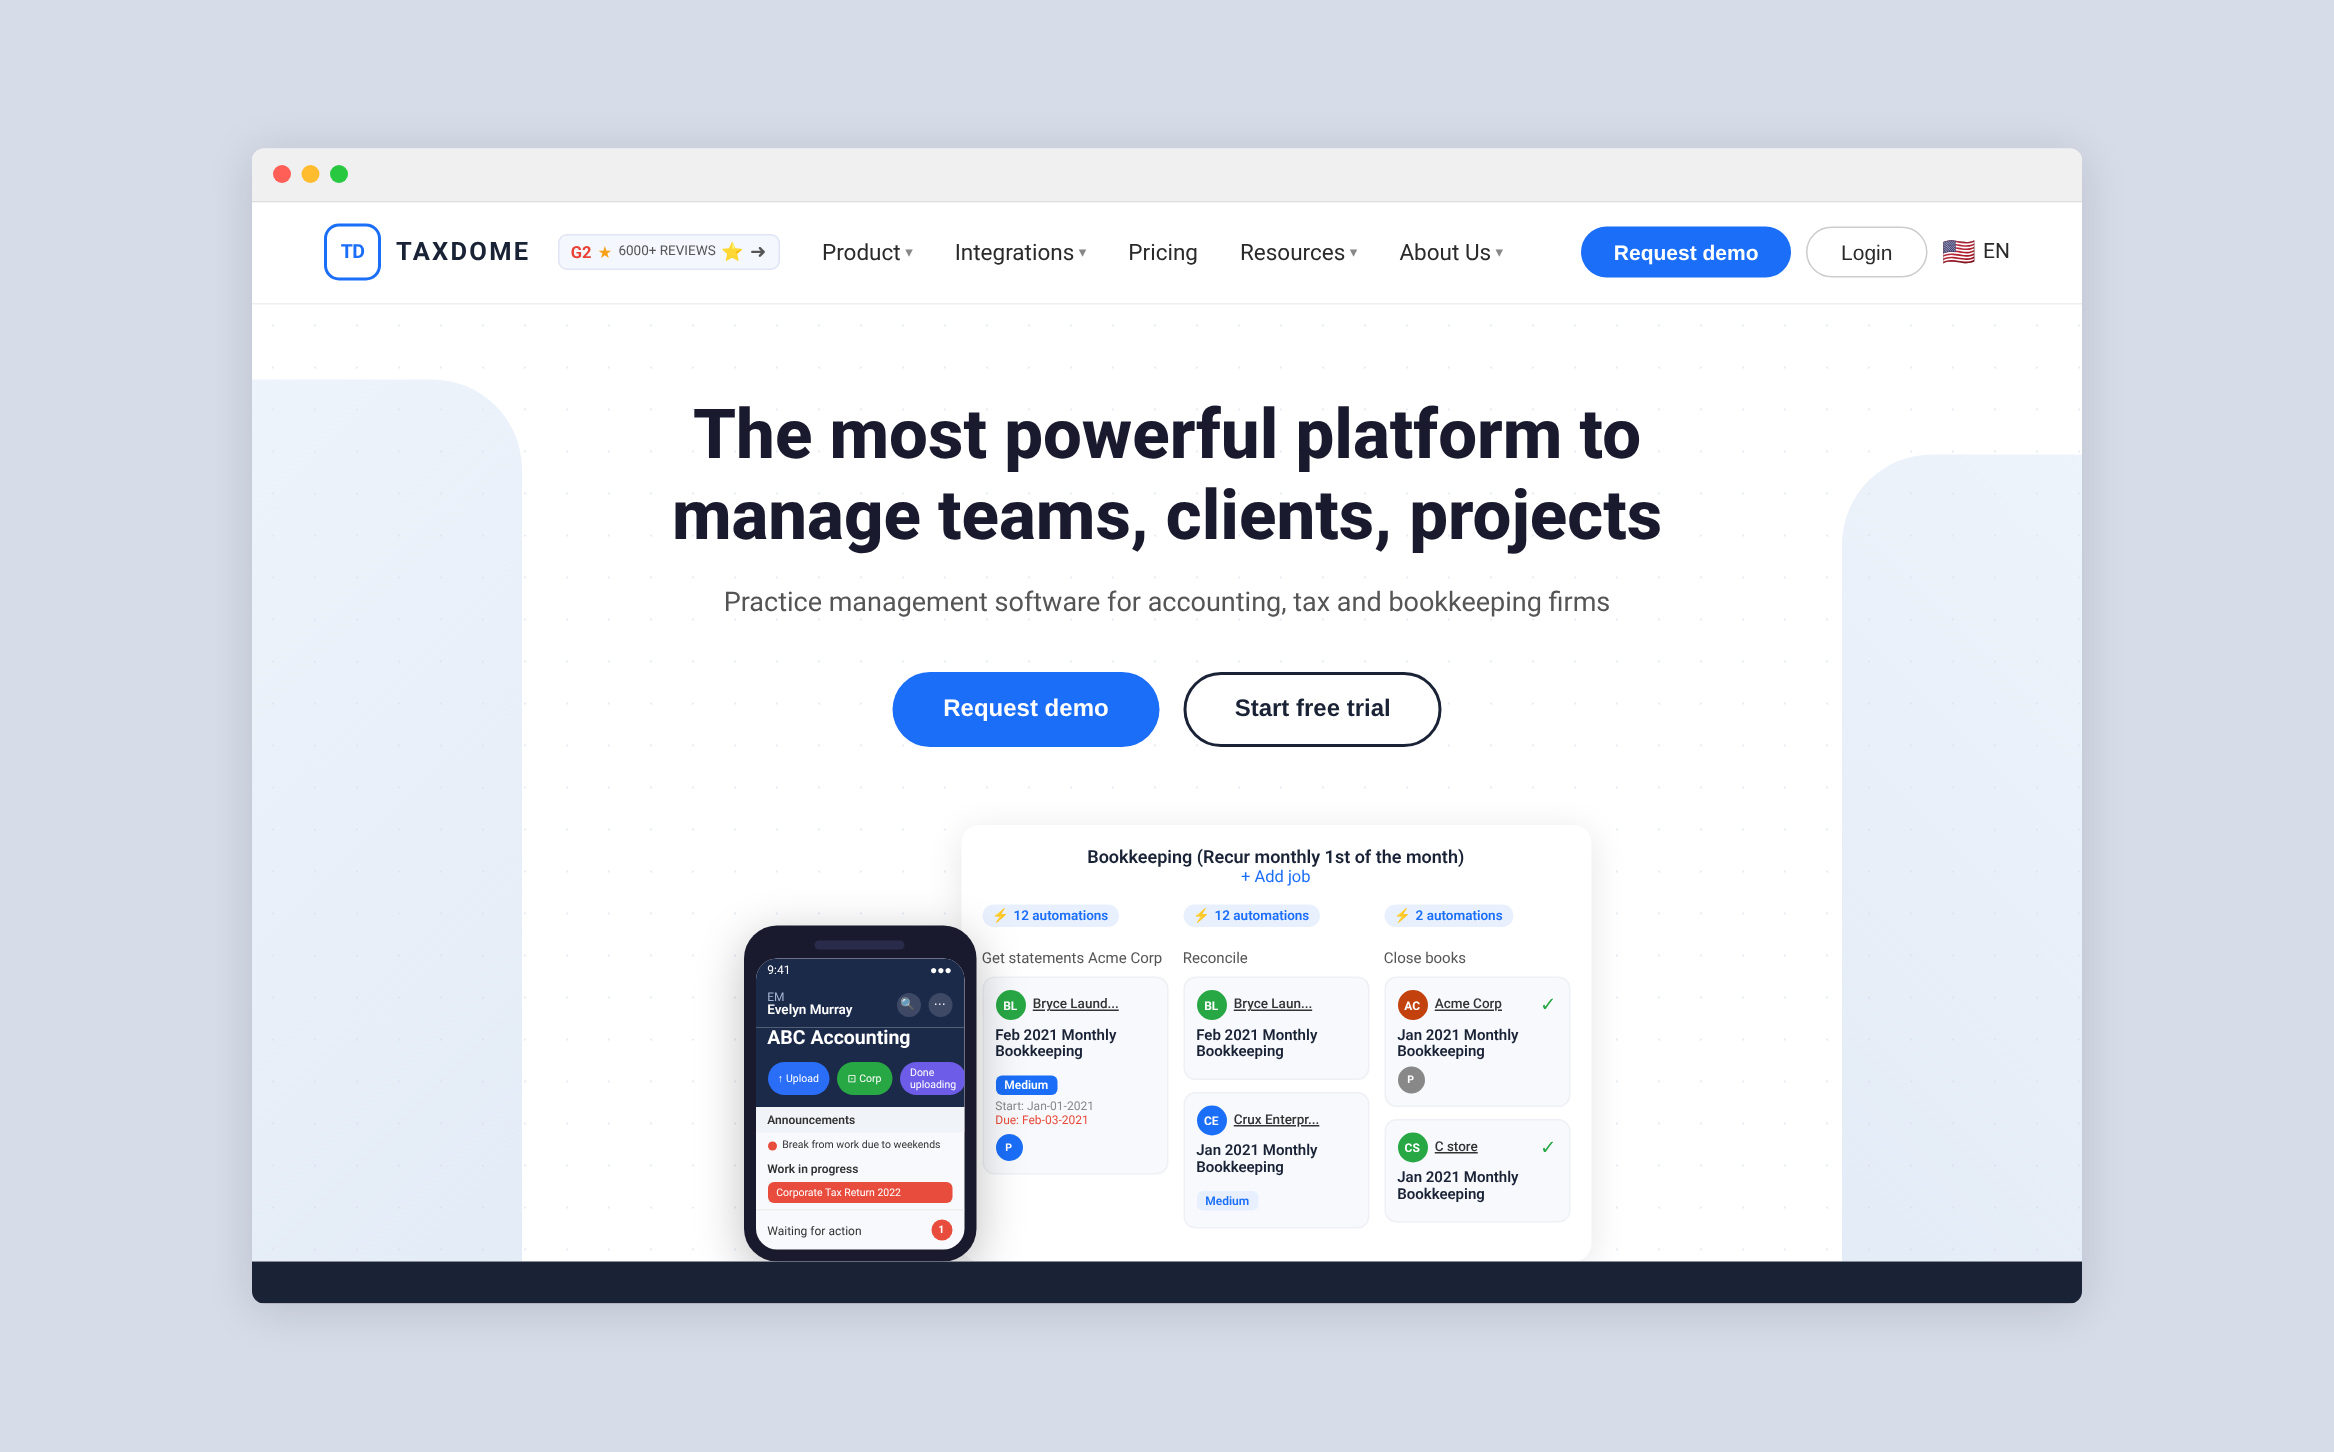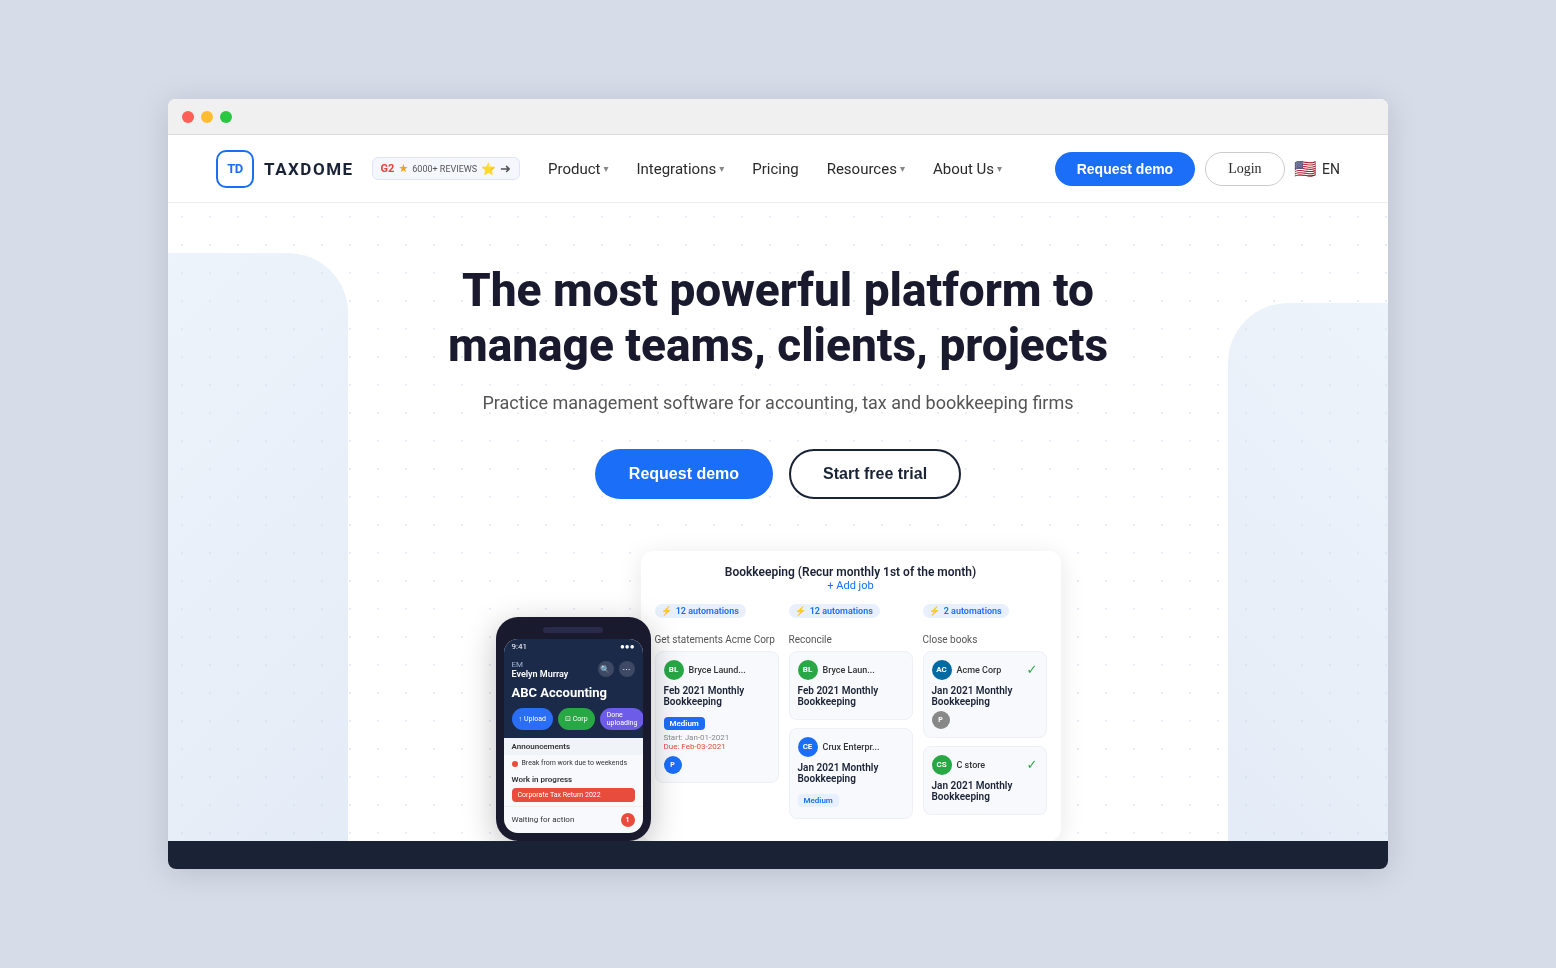--- a/index.html
+++ b/index.html
@@ -89,21 +89,20 @@
       background: #1a6ef7; color: #fff;
       border: none; border-radius: 22px;
       padding: 9px 22px; font-size: 14px; font-weight: 600;
       cursor: pointer;
     }
     .btn-login {
       background: #fff; color: #2a2a2a;
       border: 1.5px solid #ccc; border-radius: 22px;
       padding: 8px 22px; font-size: 14px; font-weight: 500;
       cursor: pointer;
-      font-family: Liberation Serif, serif;
     }
     .lang-selector {
       display: flex; align-items: center; gap: 5px;
       font-size: 14px; color: #2a2a2a; cursor: pointer;
     }
     .flag-emoji { font-size: 18px; }
 
     
     .hero {
       background: #fff;
@@ -276,22 +275,22 @@
     .kanban-card-avatar {
       display: flex; align-items: center; gap: 5px; margin-bottom: 5px;
     }
     .avatar-circle {
       width: 20px; height: 20px; border-radius: 50%;
       display: flex; align-items: center; justify-content: center;
       font-size: 8px; font-weight: 700; color: #fff; flex-shrink: 0;
     }
     .avatar-green { background: #28a745; }
     .avatar-blue { background: #1a6ef7; }
-    .avatar-orange { background: #0369a1; }
-    .kanban-card-name { font-size: 9px; color: #333; font-weight: 500; }
+    .avatar-orange { background: #c2410c; }
+    .kanban-card-name { font-size: 9px; color: #333; font-weight: 500; text-decoration: underline; }
     .kanban-card-title { font-size: 10px; font-weight: 600; color: #1a2236; margin-bottom: 4px; }
     .kanban-card-date { font-size: 8px; color: #888; }
     .kanban-card-date.red { color: #e74c3c; }
     .tag-medium { background: #1a6ef7; color: #fff; border-radius: 4px; padding: 2px 6px; font-size: 8px; font-weight: 600; display: inline-block; margin: 3px 0; }
     .tag-medium-outline { background: #e8f0ff; color: #1a6ef7; border-radius: 4px; padding: 2px 6px; font-size: 8px; font-weight: 600; display: inline-block; margin: 3px 0; }
     .check-circle { color: #28a745; font-size: 13px; margin-left: auto; }
 
     
     .side-decoration-left {
       position: absolute; left: 0; top: 50px; bottom: 0;

